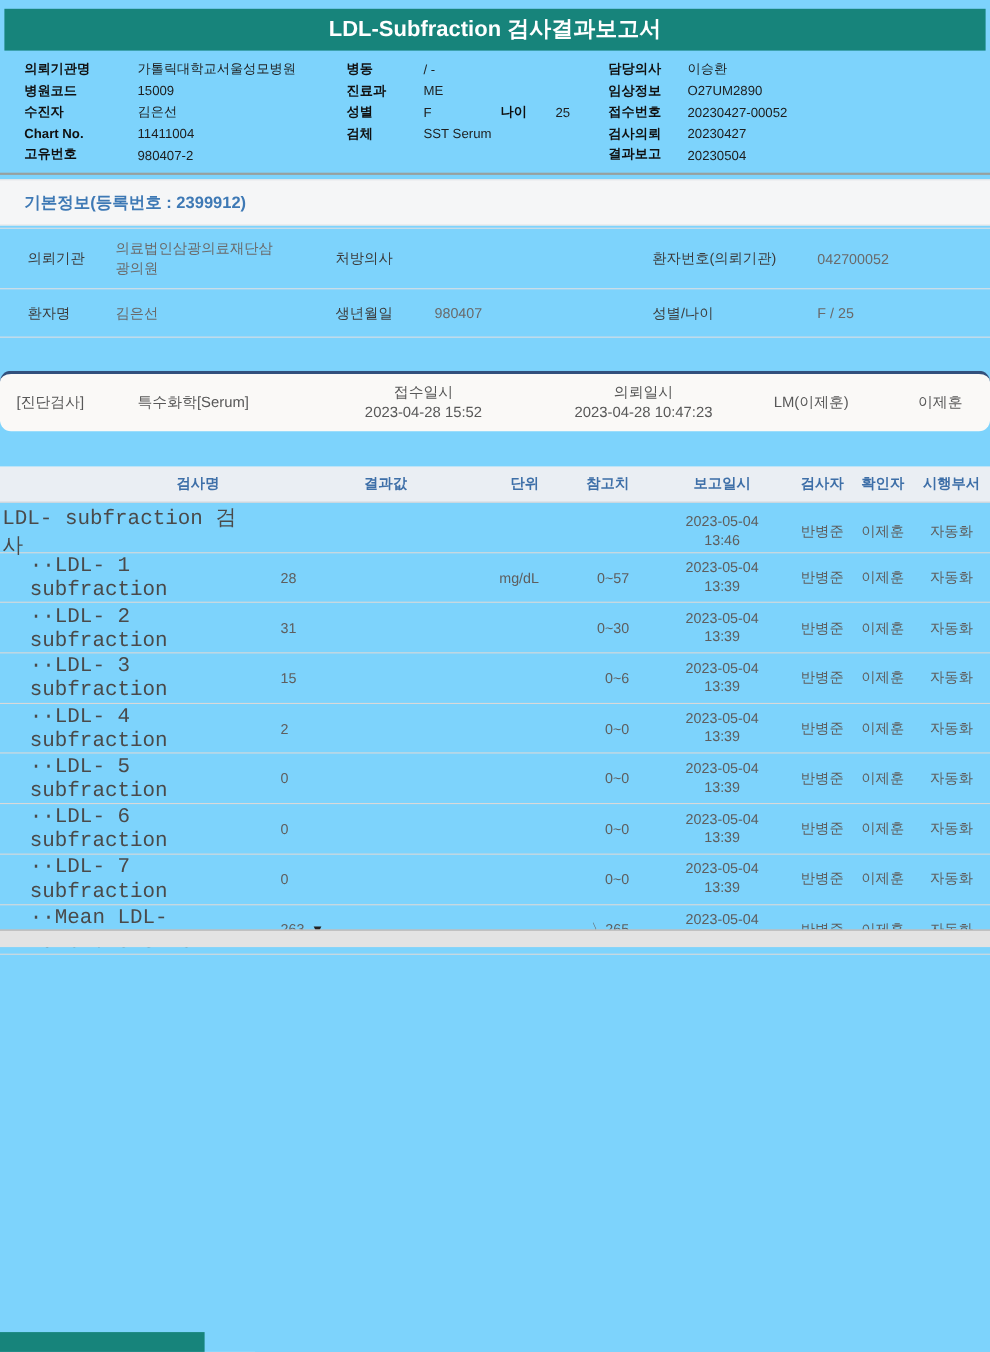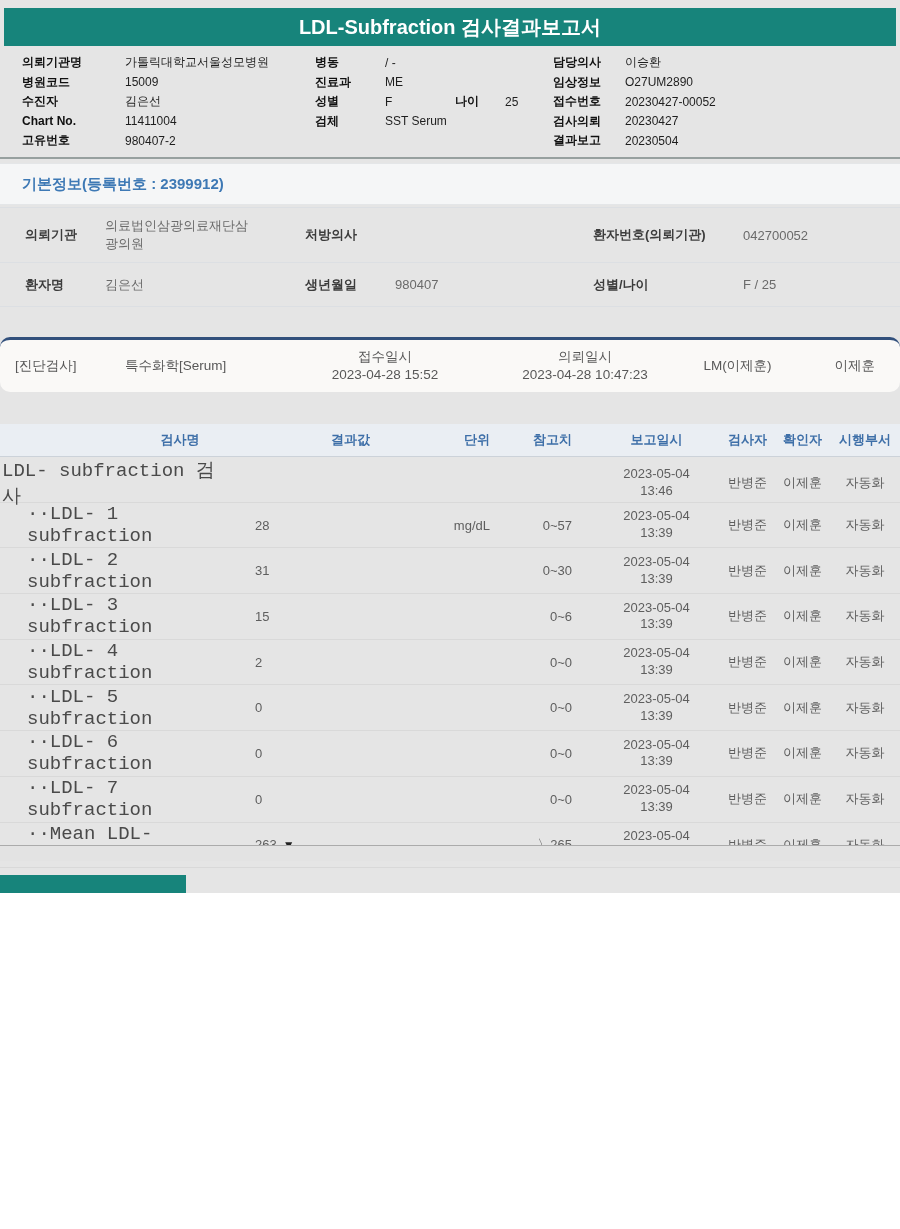--- a/index.html
+++ b/index.html
@@ -1,17 +1,17 @@
 <!DOCTYPE html>
 <html style="--teal: #17847B; --navy-divider: #32507C; --section-title-blue: #3E79B5; --table-header-blue: #3E6FA8; --table-header-bg: #EAEEF3; --band-bg: #FAF9F7; --panel-bg: #F5F6F7; --strip-gray: #E3E3E3;"><head>
 <meta charset="utf-8">
 <style>
   html,body { margin:0; padding:0; background:#fff; }
   .page {
-    position:relative; width:900px; height:893px; background:#e5e5e5;
+    position:relative; width:900px; height:1229px; background:#7dd3fc;
     font-family:"Liberation Sans","DejaVu Sans",sans-serif; overflow:hidden;
   }
   
   .title-bar {
     position:absolute; top:8px; left:4px; right:4px; height:38px;
     background:var(--teal,#17847B); color:#fff; text-align:center;
     line-height:38px; font-size:20px; font-weight:bold;
   }
   
   .header-fields { position:absolute; top:53px; left:0; width:900px; display:flex; }
@@ -38,21 +38,21 @@
   .basic-info-title { padding-left:22px; color:var(--section-title-blue,#3E79B5); font-weight:bold; font-size:15px; }
   
   .patient-table { position:absolute; top:207px; left:0; width:900px; }
   .prow {
     display:grid; grid-template-columns:80px 200px 90px 198px 150px 1fr;
     box-sizing:border-box; padding-left:25px; align-items:center;
     border-top:1px solid #dcdfe3; font-size:13px;
   }
   .prow0 { height:55px; }
   .prow1 { height:45px; border-bottom:1px solid #dcdfe3; }
-  .plabel { font-weight:bold; color:#3c3c3c; }
+  .plabel { font-weight:normal; color:#3c3c3c; }
   .pvalue { color:#6a6a6a; }
   .prow0 .pvalue.v0 span { display:inline-block; max-width:150px; line-height:1.35; }
   
   .band {
     position:absolute; top:337px; left:0; width:900px; height:55px; box-sizing:border-box;
     background:var(--band-bg,#FAF9F7); border-top:3px solid var(--navy-divider,#32507C);
     display:flex; align-items:center; color:#585858; font-size:13.5px;border-radius:10px;
   }
   .band-dept { width:125px; padding-left:15px; box-sizing:border-box; }
   .band-category { width:160px; }

